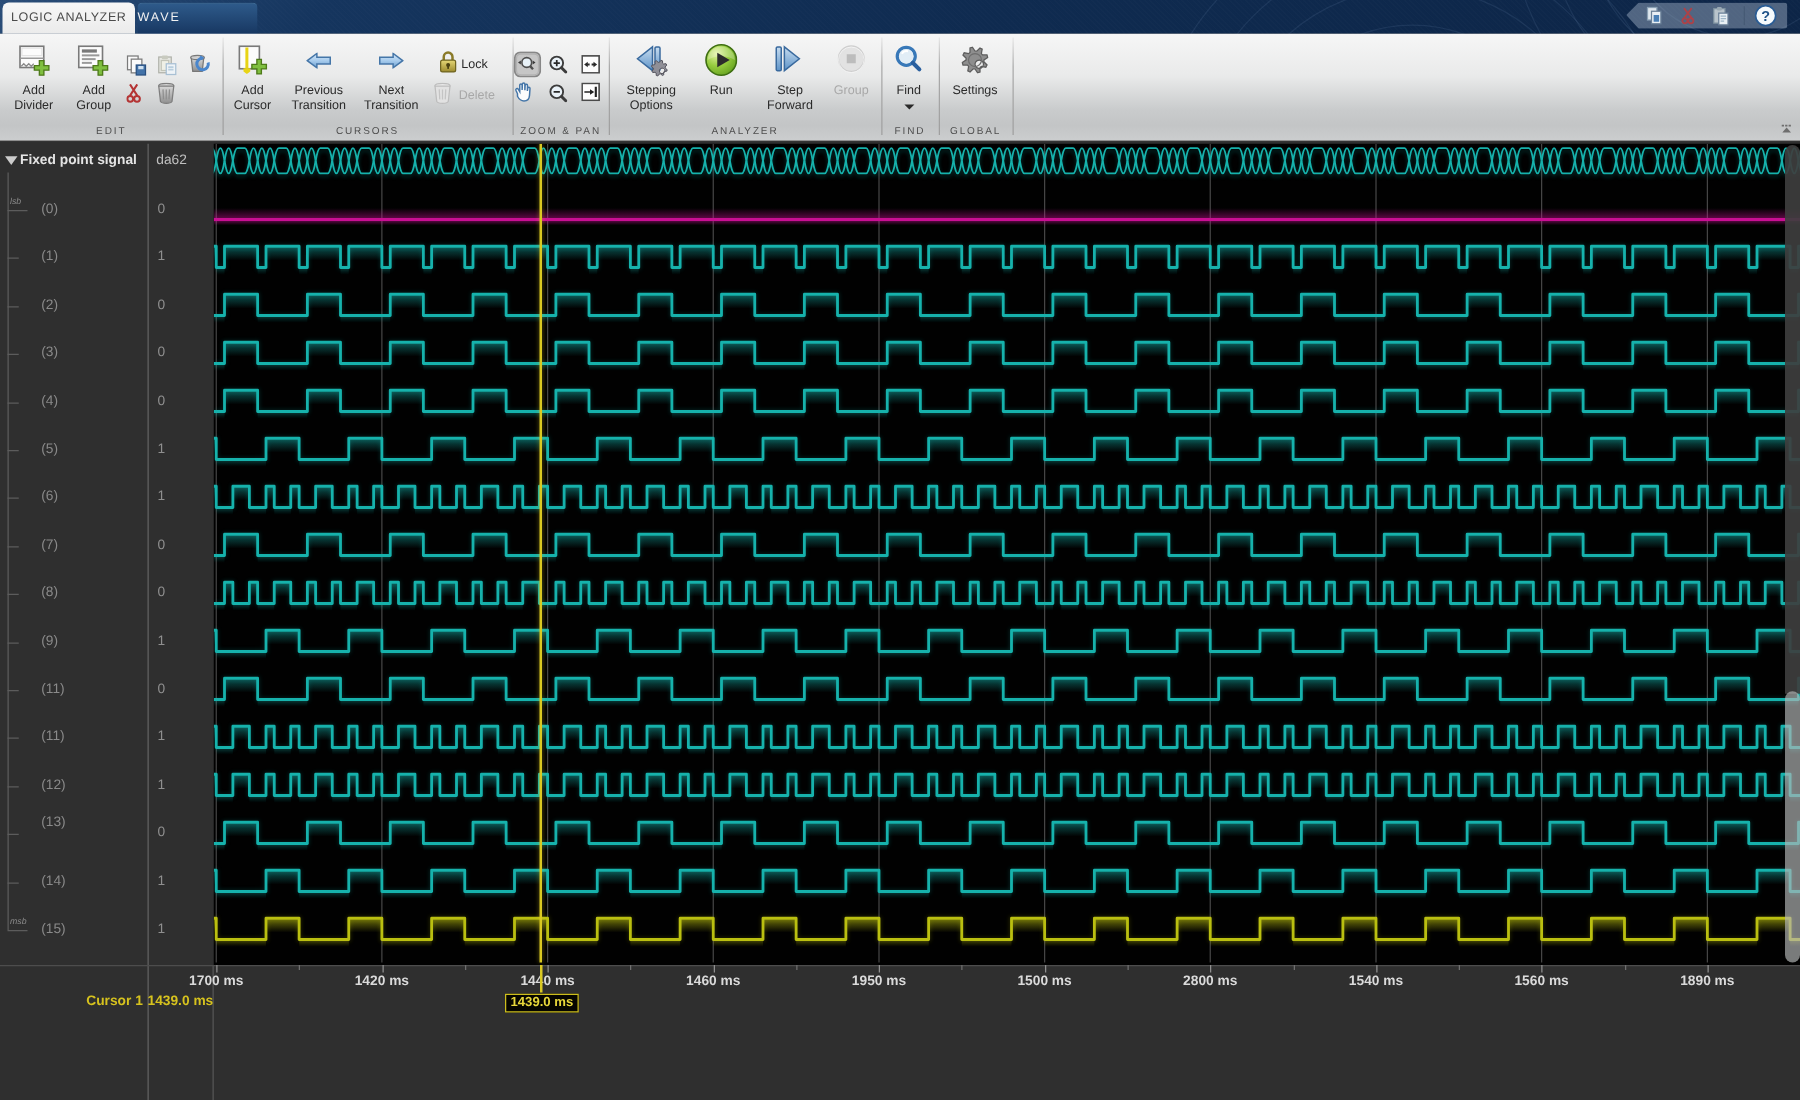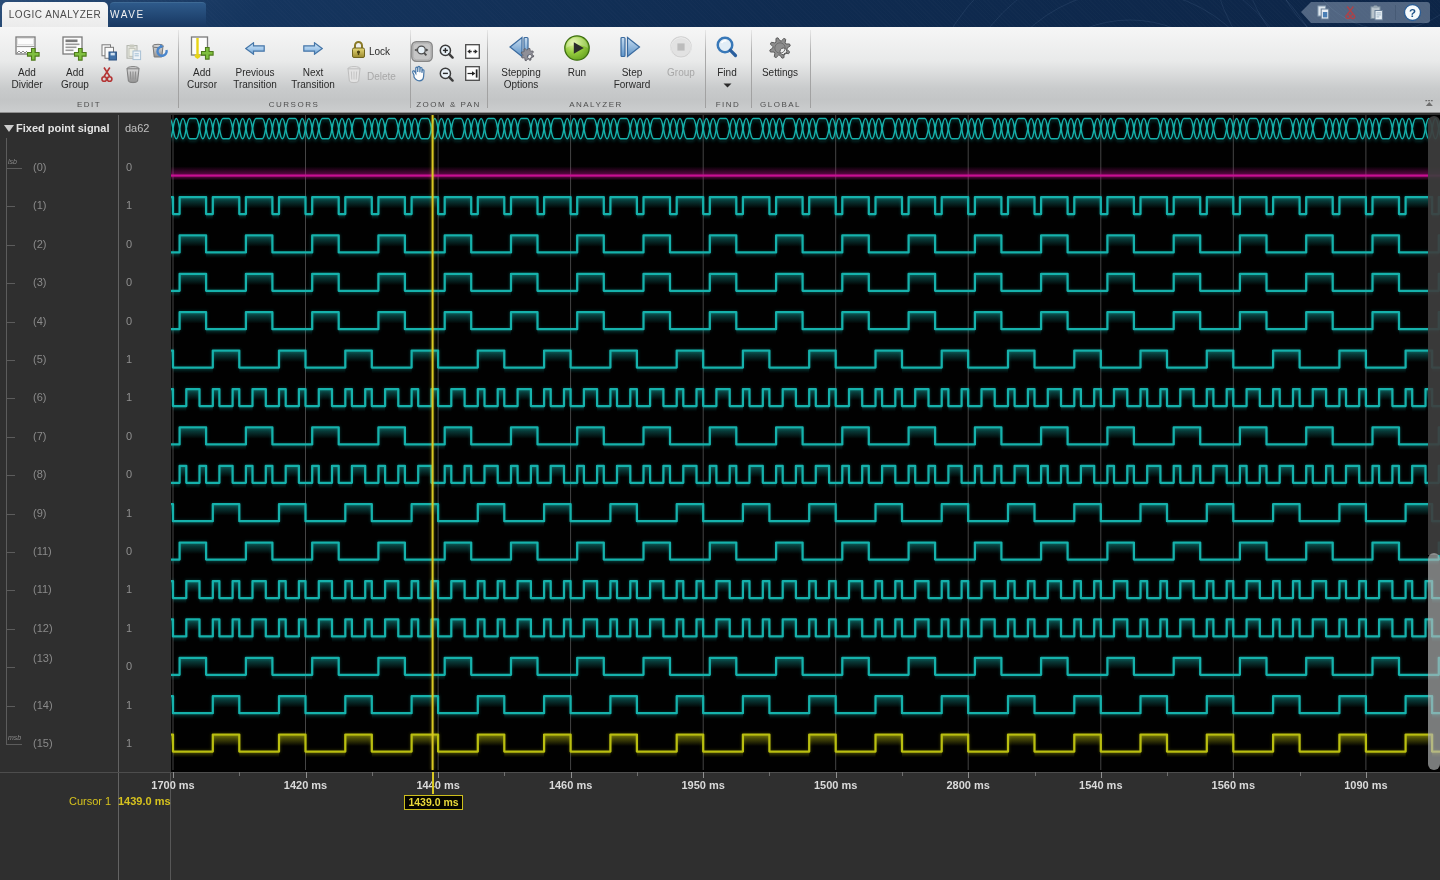--- a/index.html
+++ b/index.html
@@ -34,21 +34,21 @@
 #tree{position:absolute;left:6px;top:138px;width:1px;height:606px;background:#5c5c5c}
 .tick{position:absolute;left:6px;height:1px;background:#5c5c5c}
 .chlab{position:absolute;left:33px;color:#8a8a8a;font-size:11px}
 .chval{position:absolute;left:126px;color:#8f8f8f;font-size:11px}
 .bitlab{position:absolute;left:8px;color:#8a8a8a;font-size:7px;font-style:italic}
 
 #axline{position:absolute;left:0;top:772px;width:1440px;height:1px;background:#4d4d4d}
 .majtick{position:absolute;top:772px;width:1px;height:6px;background:#8f8f8f}
 .mintick{position:absolute;top:772px;width:1px;height:4px;background:#6f6f6f}
 .axlab{position:absolute;top:779px;width:60px;text-align:center;color:#dadada;font-size:11px;font-weight:bold}
-#cur1{position:absolute;left:69px;top:795px;color:#d6c21e;font-size:11px;font-weight:normal}
+#cur1{position:absolute;left:69px;top:795px;color:#d6c21e;font-size:11px;font-weight:bold}
 #cur1v{position:absolute;left:118px;top:795px;color:#d6c21e;font-size:11px;font-weight:bold}
 #curline2{position:absolute;left:431.6px;top:772px;width:2px;height:22px;background:#d9c822}
 #curbox{position:absolute;left:404px;top:795px;width:59px;height:15px;background:#060600;
  border:1px solid #cdbe1c;color:#e8d83a;font-size:10.5px;font-weight:bold;text-align:center;line-height:13px}
 
 #sbtrack{position:absolute;left:1428px;top:116px;width:12px;height:439px;background:rgba(62,62,62,.92);border-radius:6px 6px 0 0}
 #sbthumb{position:absolute;left:1428px;top:553px;width:12px;height:217px;background:rgba(178,182,182,.68);border-radius:6px}
 #collapse{position:absolute;left:1424px;top:98px;width:11px;height:11px}
 </style></head>
 <body>
@@ -1760,21 +1760,21 @@
 <div class="majtick" style="left:968.2px"></div>
 <div class="axlab" style="left:938.2px">2800 ms</div>
 <div class="mintick" style="left:1034.5px"></div>
 <div class="majtick" style="left:1100.8px"></div>
 <div class="axlab" style="left:1070.8px">1540 ms</div>
 <div class="mintick" style="left:1167.0px"></div>
 <div class="majtick" style="left:1233.3px"></div>
 <div class="axlab" style="left:1203.3px">1560 ms</div>
 <div class="mintick" style="left:1299.6px"></div>
 <div class="majtick" style="left:1365.9px"></div>
-<div class="axlab" style="left:1335.9px">1090 ms</div>
+<div class="axlab" style="left:1335.9px">1890 ms</div>
 <div id="cur1">Cursor 1</div>
 <div id="cur1v">1439.0 ms</div>
 <div id="curline2"></div>
 <div id="curbox">1439.0 ms</div>
 <div id="sbtrack"></div>
 <div id="sbthumb"></div>
 <svg id="collapse" viewBox="0 0 12 12">
     <path d="M1.5 2.8 h8.5" stroke="#6e6e6e" stroke-width="1.5" stroke-dasharray="2 1"></path>
     <path d="M5.8 4.4 l3.8 4.4 h-7.6 Z" fill="#6e6e6e"></path>
   </svg>

